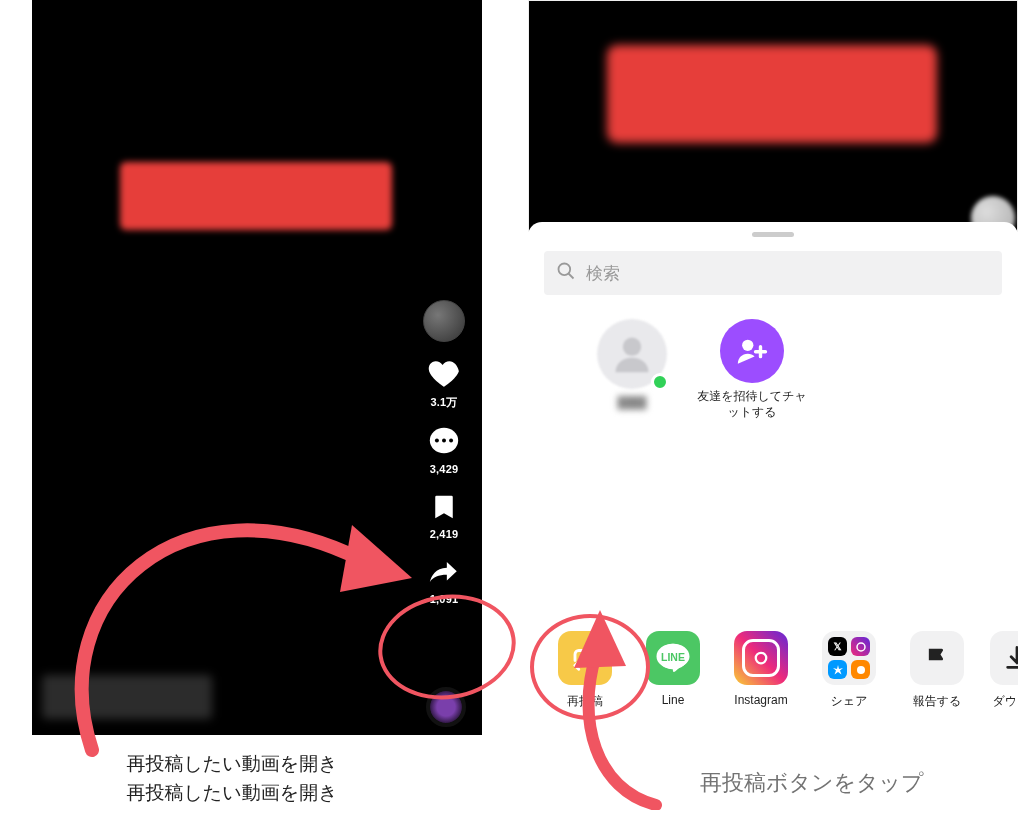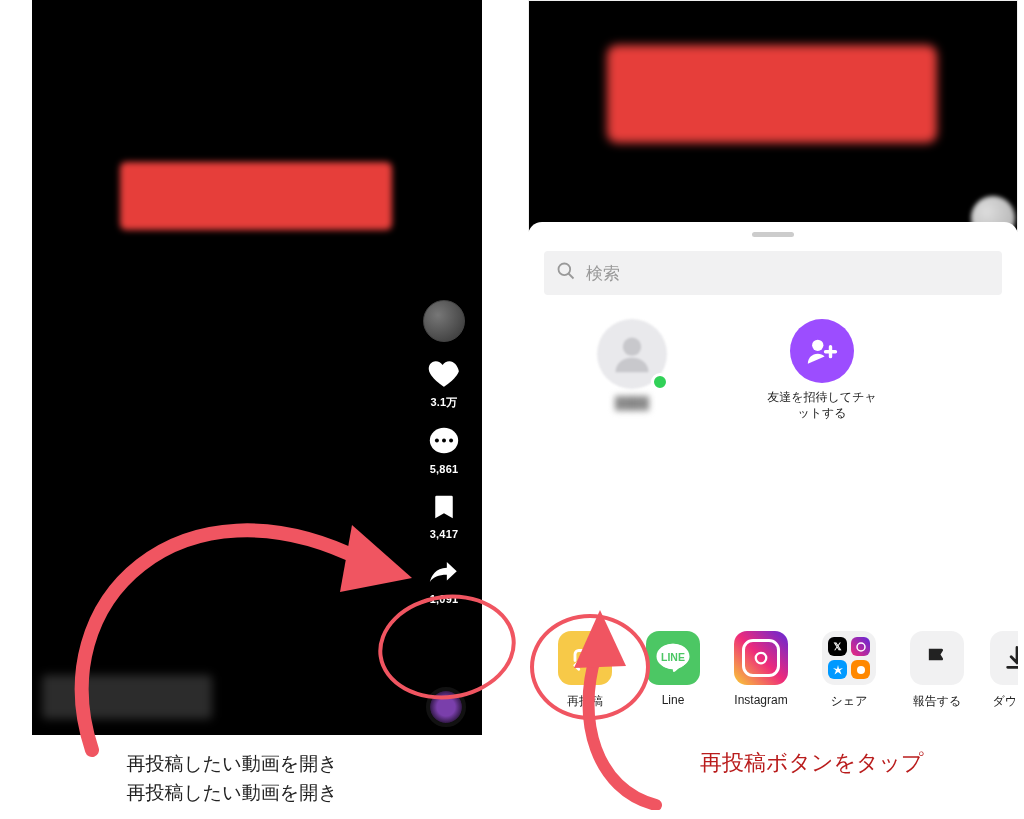--- a/index.html
+++ b/index.html
@@ -134,23 +134,23 @@
     background:#f1f1f2;
     border-radius: 4px;
     display:flex;align-items:center;
     padding: 0 12px;
     gap: 10px;
     color:#999;
     font-size: 17px;
   }
   .contact-row {
     display:flex;
-    gap: 70px;
     padding: 0 44px;
     margin-bottom: 36px;
+    font-family: Liberation Mono, monospace;
   }
   .contact-item {
     display:flex;flex-direction:column;align-items:center;
     width: 120px;
     gap: 6px;
   }
   .contact-avatar-wrap { position:relative; }
   .contact-avatar {
     width: 70px;height:70px;border-radius:50%;
     background: #e9e9ec;
@@ -222,23 +222,23 @@
     position:absolute;
     left: 52px; top: 750px;
     font-size: 19px;
     color:#222;
     line-height: 1.5;
     text-align:center;
     width: 360px;
   }
   .caption2 {
     position:absolute;
-    left: 700px; top: 748px;
+    left: 700px; top: 768px;
     font-size: 22px;
-    color:#b91c1c;
+    color:#737373;
   }
   .arrow1 {
     position:absolute;
     left: 62px; top: 420px;
     pointer-events:none;
   }
   .arrow2 {
     position:absolute;
     left: 556px; top: 600px;
     pointer-events:none;
@@ -283,30 +283,30 @@
 
     <div class="side-item">
       <span class="side-icon">
         <svg viewBox="0 0 24 24" width="34" height="34" fill="#fff">
             <ellipse cx="12" cy="11" rx="10" ry="9"></ellipse>
             <circle cx="7" cy="11" r="1.4" fill="#000"></circle>
             <circle cx="12" cy="11" r="1.4" fill="#000"></circle>
             <circle cx="17" cy="11" r="1.4" fill="#000"></circle>
           </svg>
       </span>
-      <span class="side-count">5,861</span>
+      <span class="side-count">3,429</span>
     </div>
 
     <div class="side-item">
       <span class="side-icon">
         <svg viewBox="0 0 24 24" width="30" height="30" fill="#fff">
             <path d="M6 3h12a1 1 0 0 1 1 1v17l-7-4-7 4V4a1 1 0 0 1 1-1z"></path>
           </svg>
       </span>
-      <span class="side-count">3,417</span>
+      <span class="side-count">2,419</span>
     </div>
 
     <div class="side-item">
       <span class="side-icon">
         <svg viewBox="0 0 24 24" width="34" height="34" fill="#fff">
             <path d="M14 5v4C6 9 3 15 2 19c2.5-3.5 6-5 12-5v4l7-6.5L14 5z"></path>
           </svg>
       </span>
       <span class="side-count">1,091</span>
     </div>

